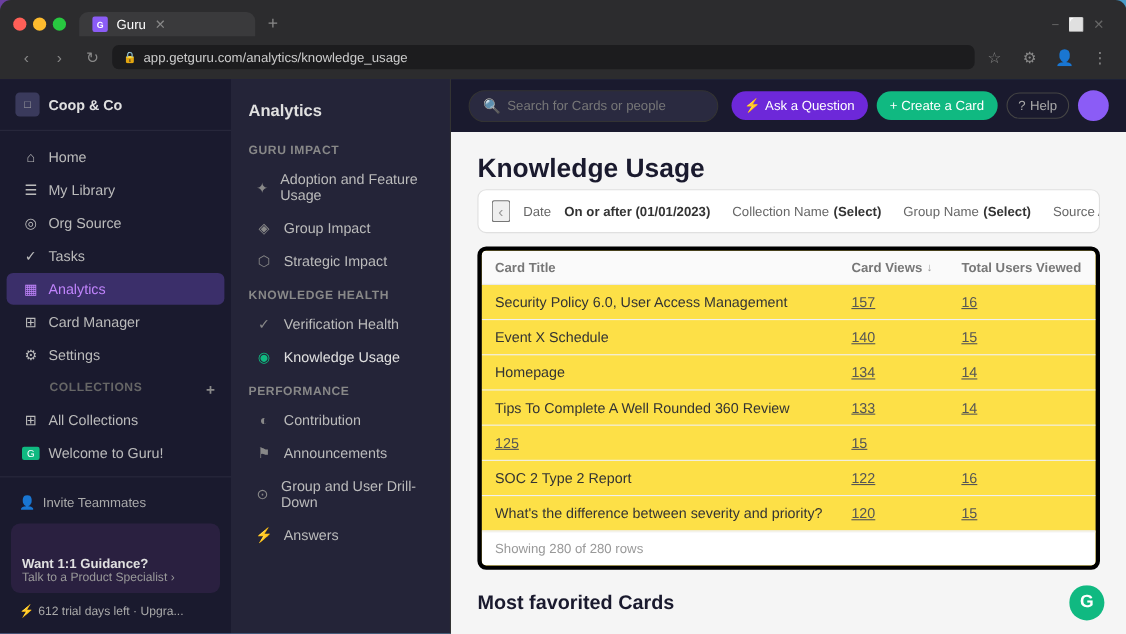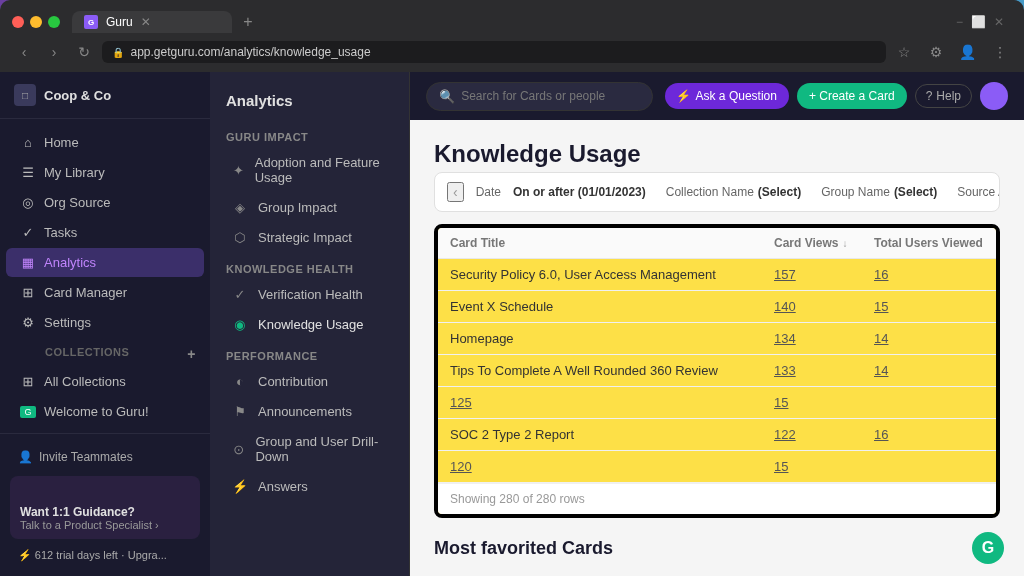--- a/index.html
+++ b/index.html
@@ -708,20 +708,21 @@
           <div class="td-num">15</div>
         </div>
 
         <div class="table-row">
           <div class="td">SOC 2 Type 2 Report</div>
           <div class="td-num">122</div>
           <div class="td-num">16</div>
         </div>
 
         <div class="table-row">
+          <div class="td">What's the difference between severity and priority?</div>
           <div class="td-num">120</div>
           <div class="td-num">15</div>
         </div>
 
         <div class="table-footer">Showing 280 of 280 rows</div>
       </div>
 
       <div class="section-block">
         <h2 class="section-title">Most favorited Cards</h2>
 

